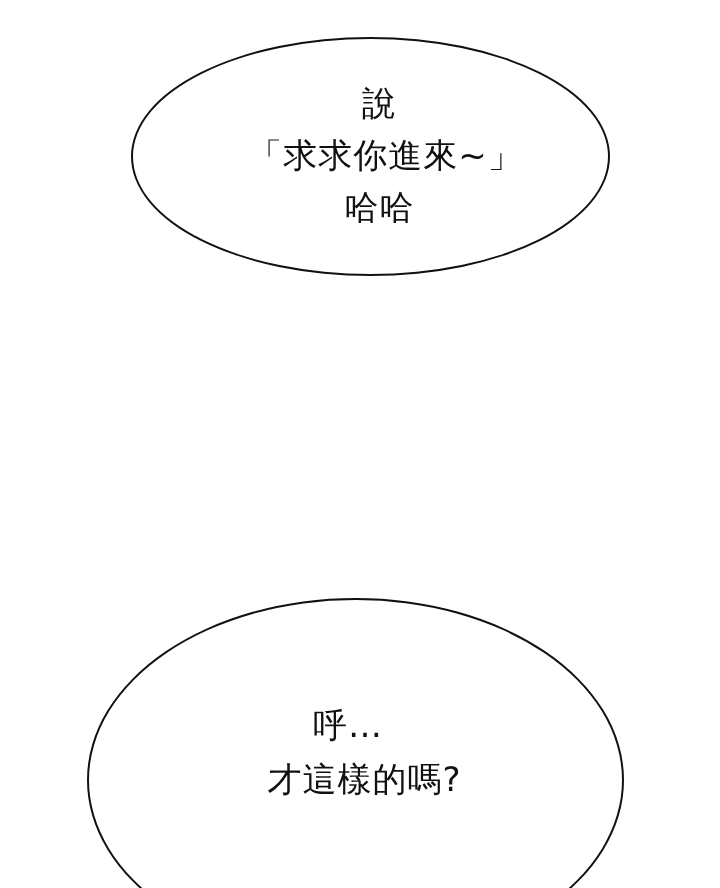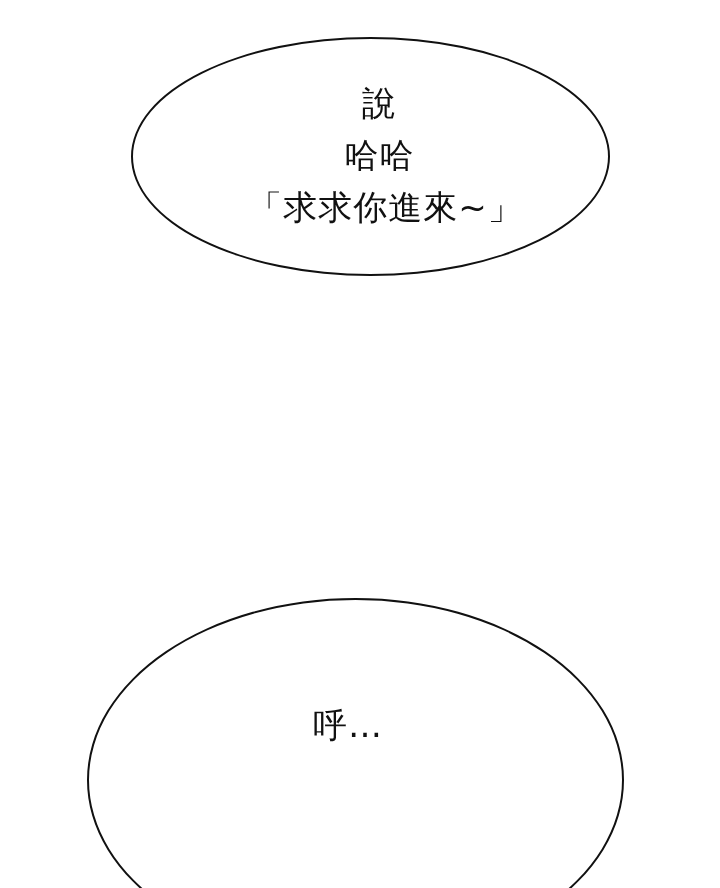--- a/index.html
+++ b/index.html
@@ -63,22 +63,23 @@
     #bubble-2 .line-0 { margin-left: -15px; }
     #bubble-2 .line-1 { margin-left: 12px; }
     #bubble-2 .line-2 { margin-left: 18px; }
   </style>
 </head>
 <body>
 
 <div id="bubble-1" class="bubble">
   <div class="bubble-text">
     <span class="line line-0">說</span>
+    <span class="line line-1">「求求你進來~」</span>
     <span class="line line-2">哈哈</span>
-    <span class="line line-1">「求求你進來~」</span>
   </div>
 </div>
 
 <div id="bubble-2" class="bubble">
   <div class="bubble-text">
     <span class="line line-0">呼…</span>
+    <span class="line line-2">才這樣的嗎?</span>
   </div>
 </div>
 
 </body></html>

